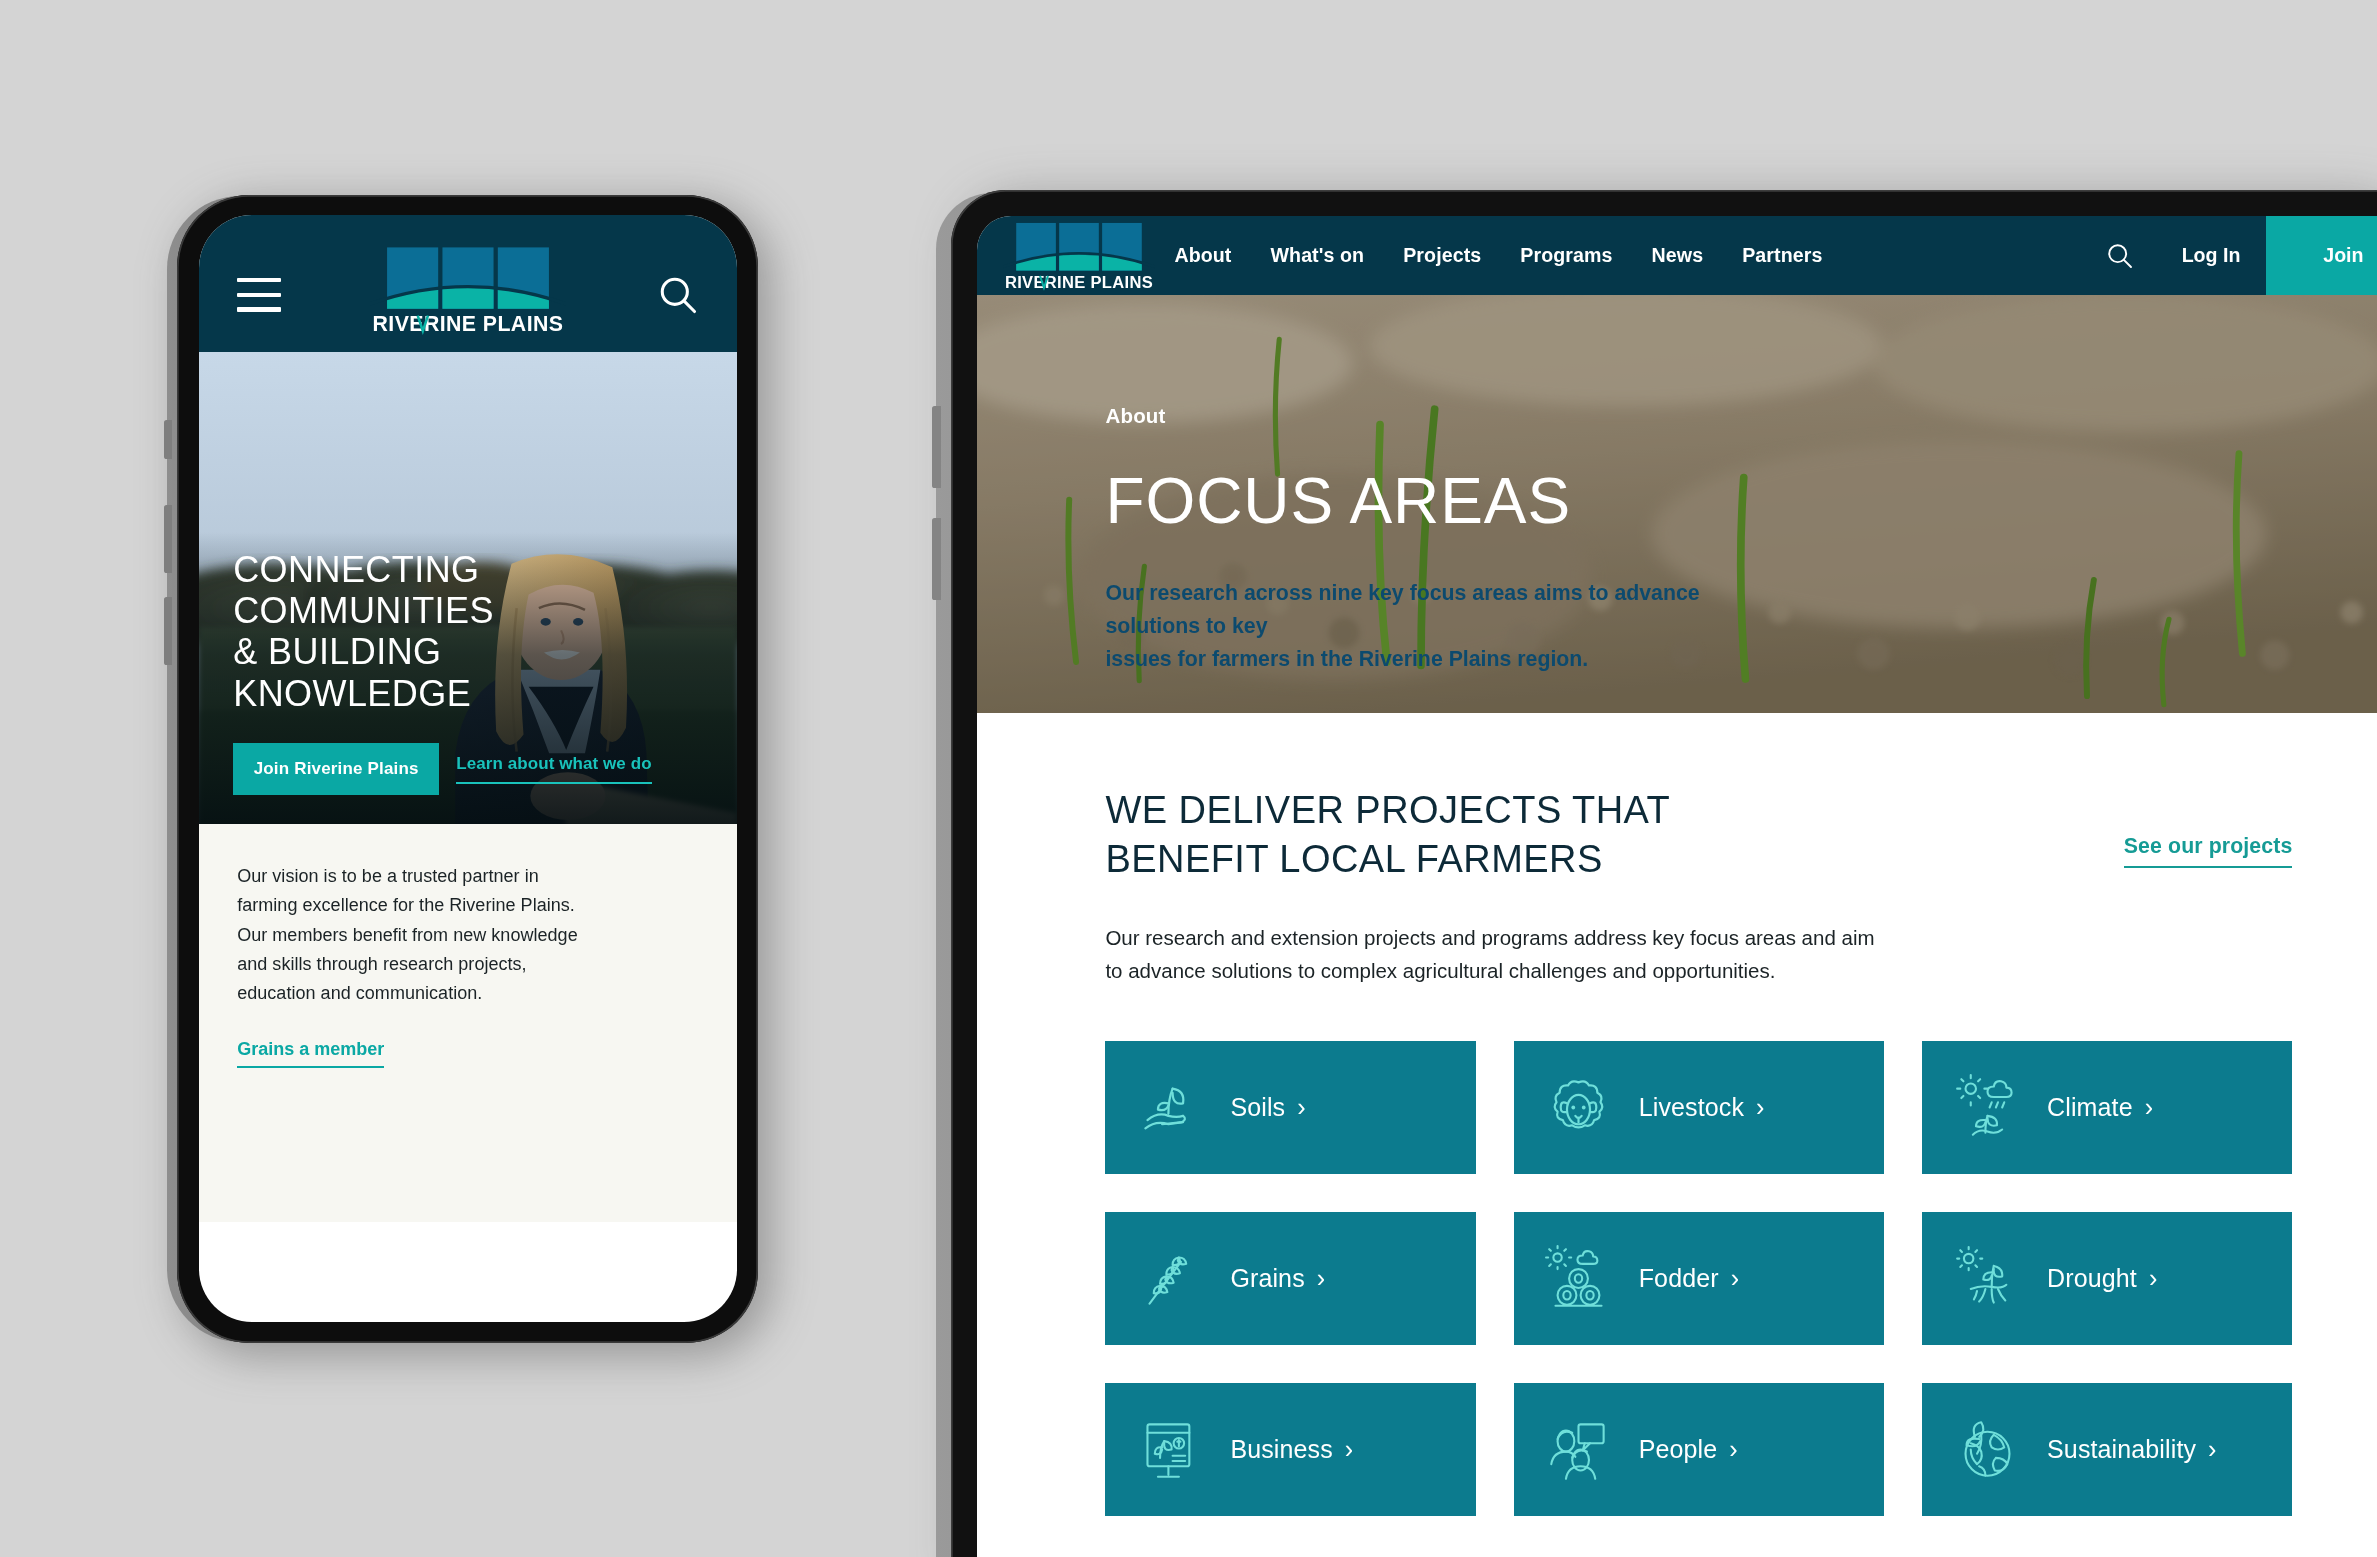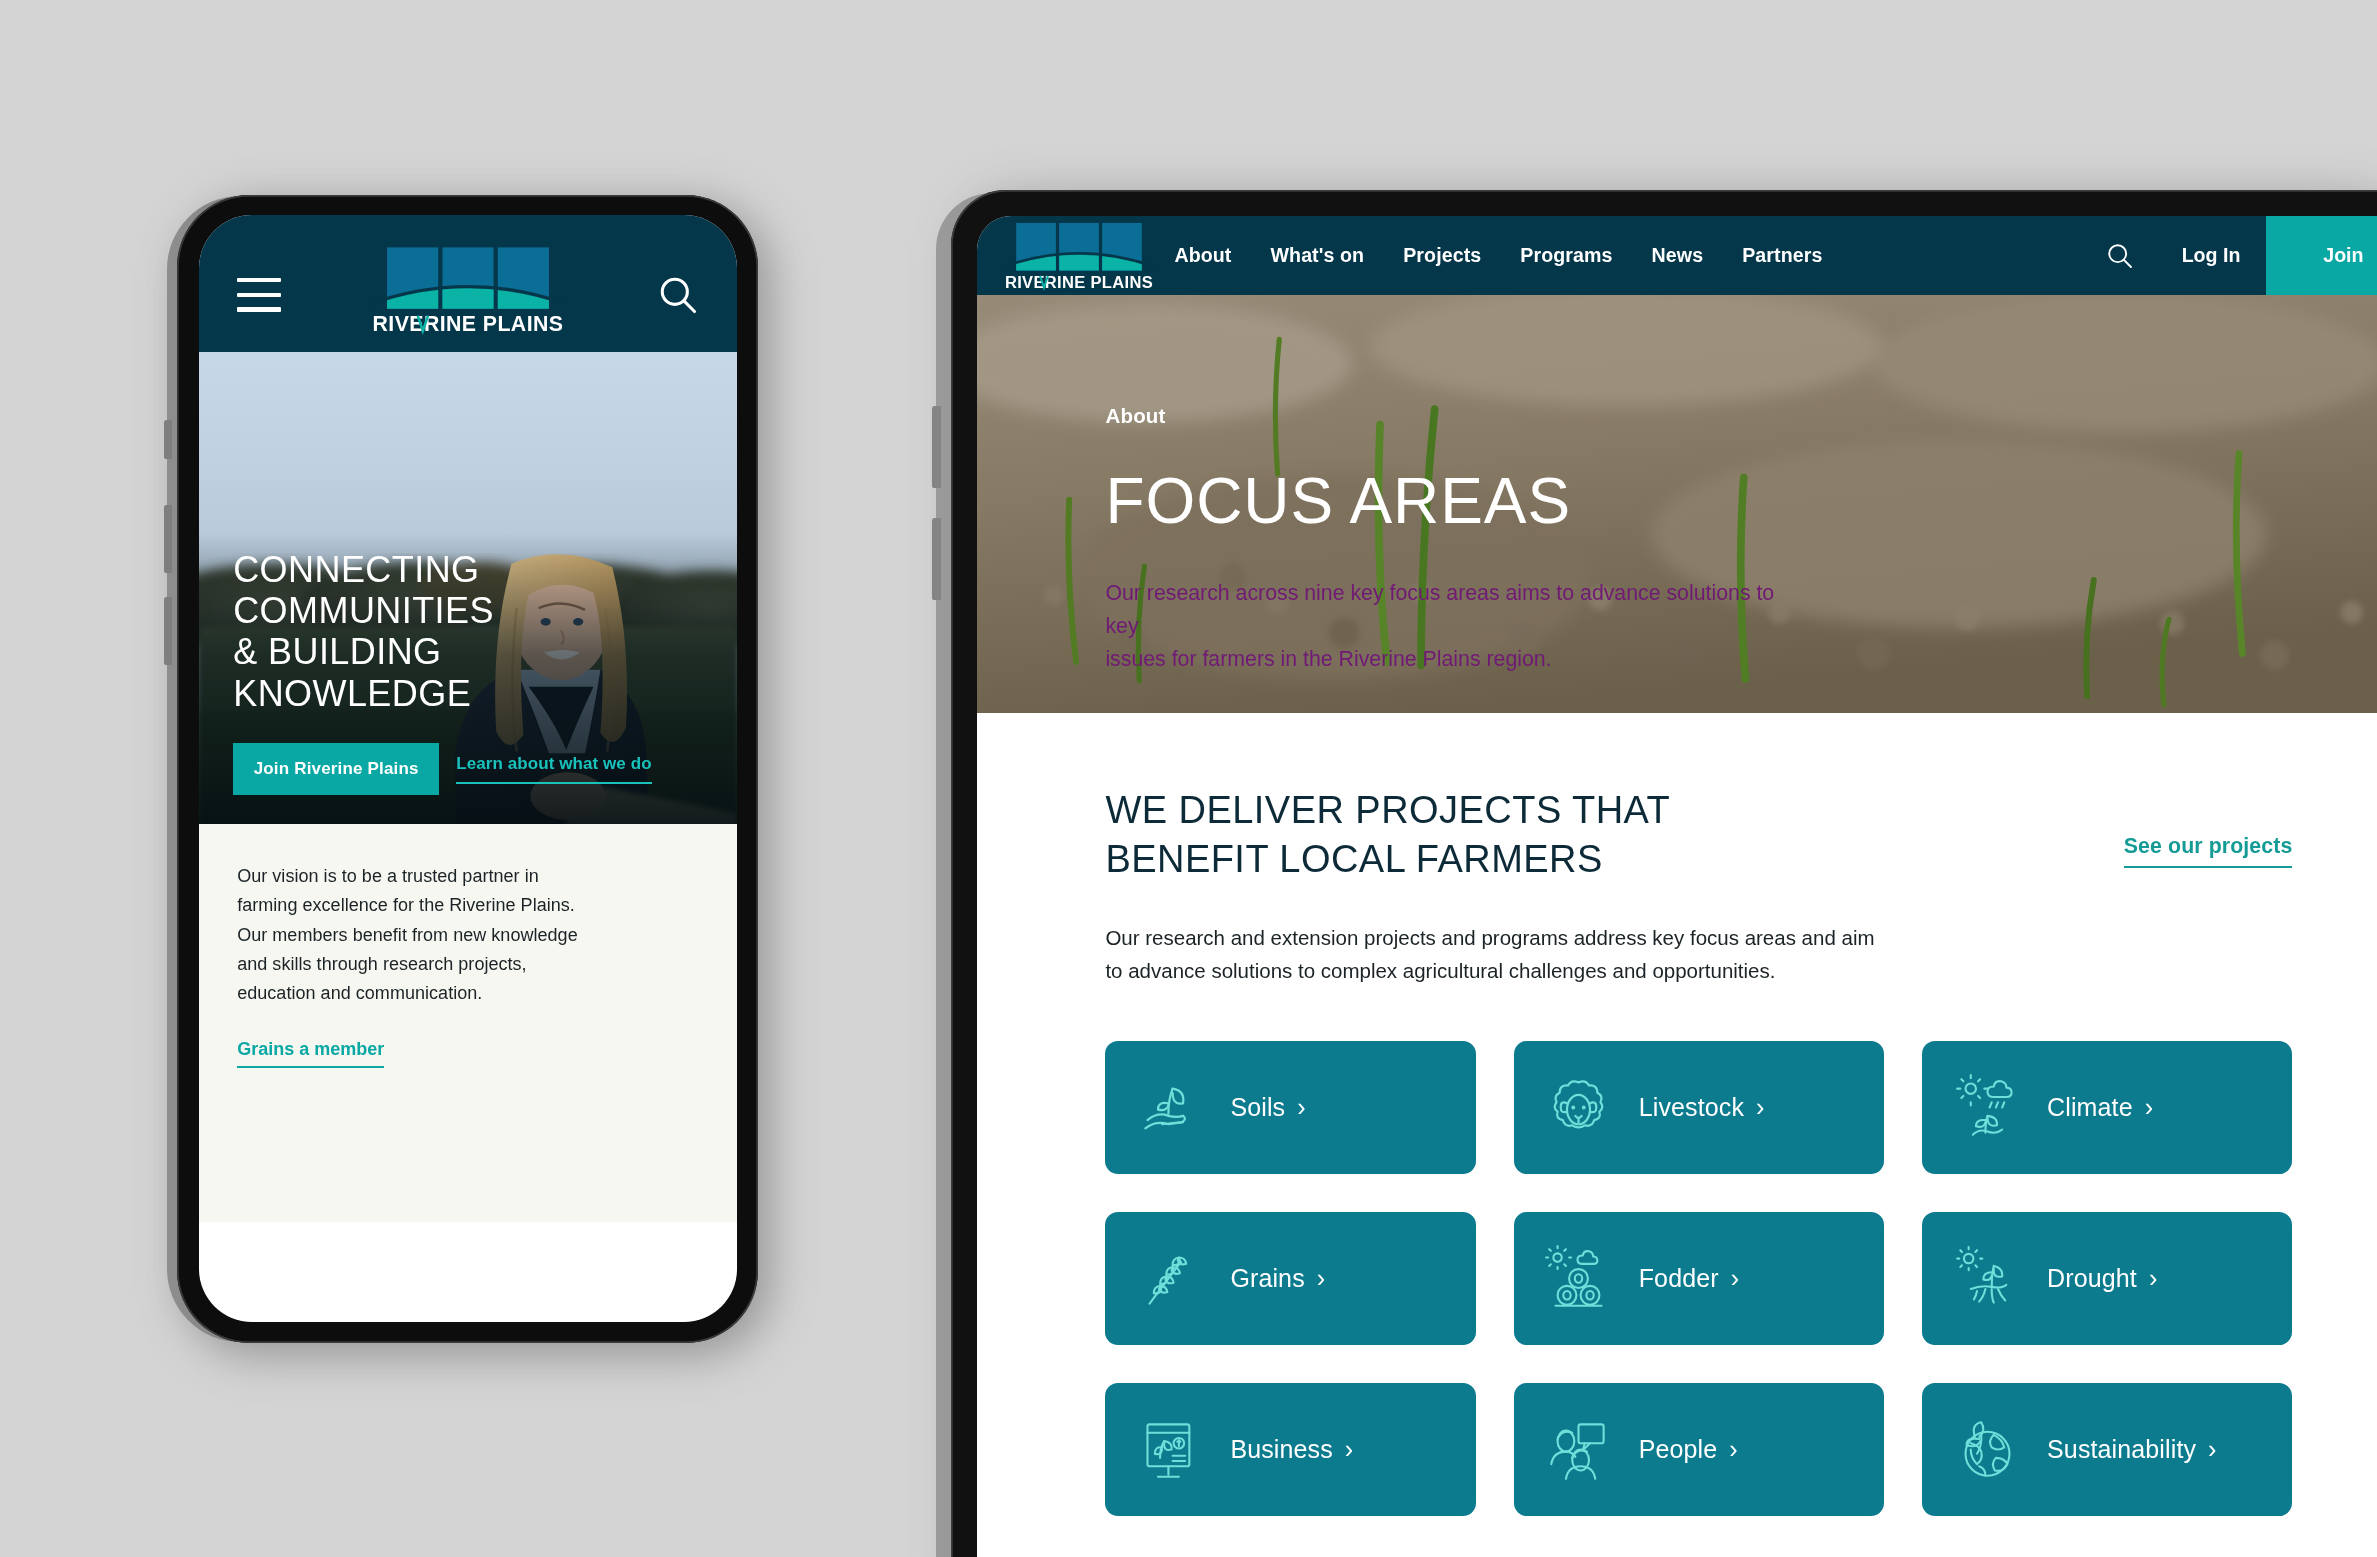--- a/index.html
+++ b/index.html
@@ -130,41 +130,41 @@
   }
 
   
   .tb-hero { position:relative; height:418px; overflow:hidden; }
   .tb-hero-content { position:absolute; left:128px; top:109px; right:102px; }
   .tb-eyebrow { color:#fff; font-size:20.5px; font-weight:700; letter-spacing:.01em; margin-bottom:41px; }
   .tb-h1 {
     color:#fff; font-size:64px; font-weight:300; letter-spacing:.015em;
     line-height:1; margin-bottom:44px;
   }
-  .tb-sub { color:#701a75; font-size:21.3px; font-weight:400; line-height:1.55; white-space:pre-line; max-width:675px; }
+  .tb-sub { color:#0c4a6e; font-size:21.3px; font-weight:700; line-height:1.55; white-space:pre-line; max-width:675px; }
 
   
   .tb-main { background:#fff; padding:73px 128px 0 128px; }
   .tb-head-row { display:flex; align-items:flex-start; justify-content:space-between; }
   .tb-h2 {
     color:#0d2a38; font-size:38px; font-weight:400; letter-spacing:.012em;
     line-height:1.28; white-space:pre-line;
   }
   .tb-seelink {
     color:#159b95; font-size:21.3px; font-weight:700; letter-spacing:.005em;
     padding-bottom:6.8px; border-bottom:2.1px solid #159b95; cursor:pointer;
     margin-top:48px; white-space:nowrap;
   }
   .tb-lead { color:#1b2326; font-size:20.5px; line-height:1.62; margin-top:38px; white-space:pre-line; }
 
   
   .tiles { display:grid; grid-template-columns:repeat(3,1fr); gap:38px 38px; margin-top:53px; }
   .tile {
     background:#0c7b8e; height:133px; display:flex; align-items:center;
-    padding-left:29px; gap:24px; cursor:pointer;border-radius:13px;
+    padding-left:29px; gap:24px; cursor:pointer;
   }
   .tile-icon { width:72px; height:72px; flex:0 0 72px; display:flex; align-items:center; justify-content:center; }
   .tile-label {
     color:#fff; font-size:25px; font-weight:500; letter-spacing:.005em;
     display:flex; align-items:center; gap:12px; white-space:nowrap;
   }
   .chev { display:inline-block; }
 </style>
 </head>
 <body>

